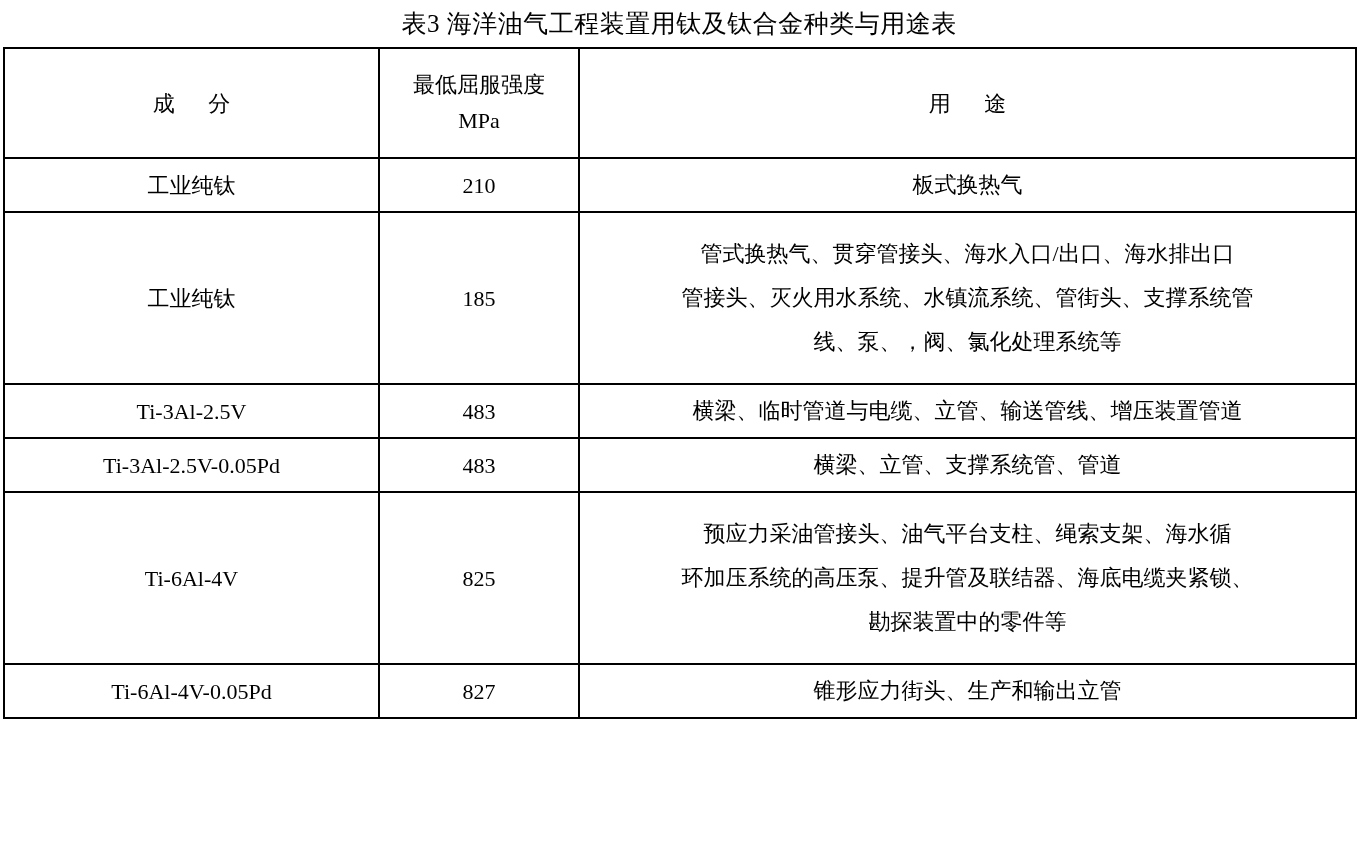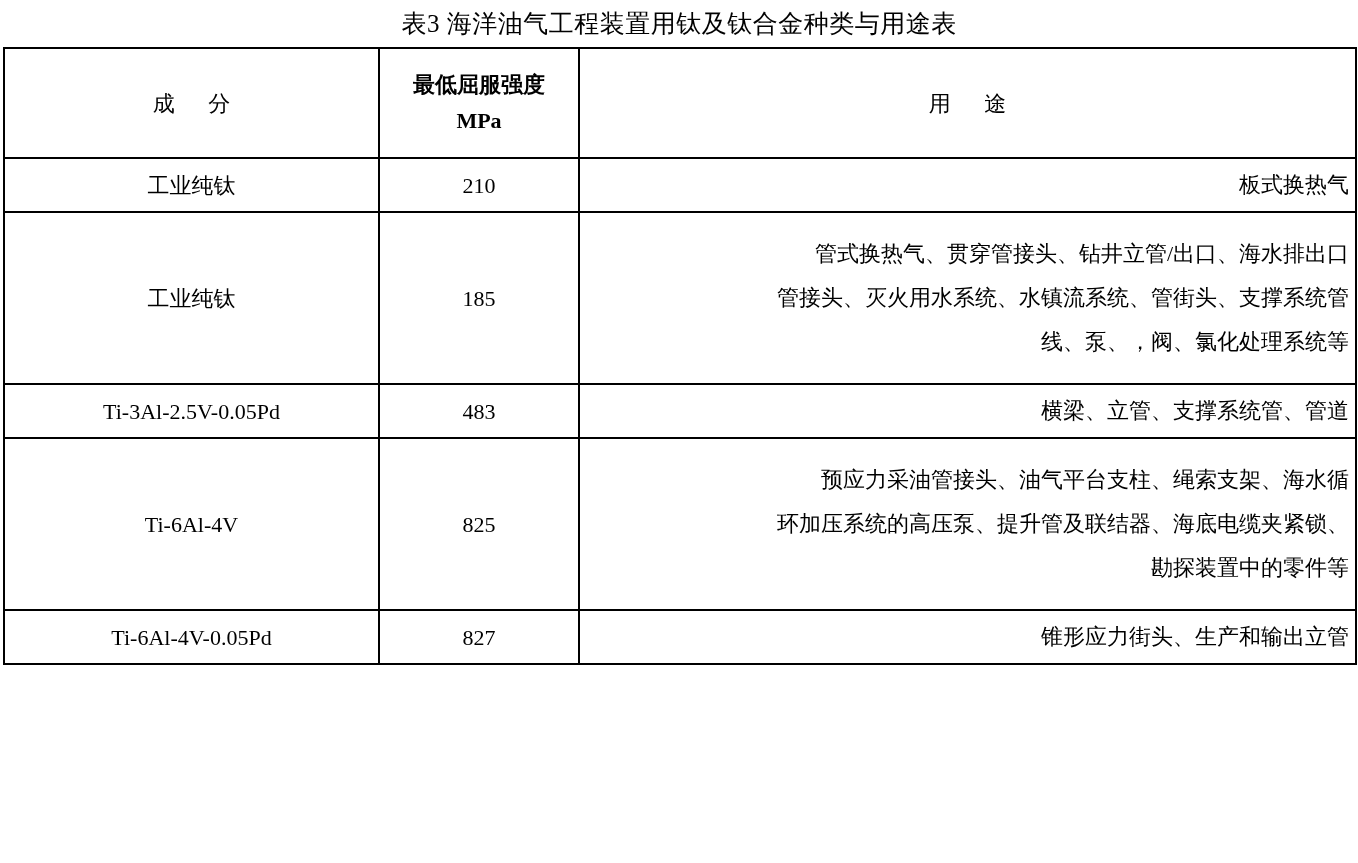--- a/index.html
+++ b/index.html
@@ -47,35 +47,33 @@
   col.c1 { width: 375px; }
   col.c2 { width: 200px; }
   col.c3 { width: 777px; }
 
   .head-cell {
     height: 100px;
   }
   .head-sub {
     display: block;
     line-height: 36px;
-    font-weight: bold;
   }
   .spaced2 {
     letter-spacing: 14px;
     padding-left: 14px;
     margin-top: 38px;
   }
   .cell-multiline {
     text-align: center;
   }
   .cell-multiline .ln {
     display: block;
     line-height: 44px;
     white-space: nowrap;
-    text-align: right;
   }
   .latin {
     font-family: "Liberation Serif", "DejaVu Serif", serif;
   }
   .row-h1 { height: 44px; }
   .row-h2 { height: 172px; }
   .row-h3 { height: 50px; }
   .row-h4 { height: 172px; }
   .row-h5 { height: 96px; }
   .row-h6 { height: 48px; }
@@ -112,27 +110,34 @@
         <td class="latin">210</td>
         <td class="cell-multiline">
           <span class="ln">板式换热气</span>
         </td>
       </tr>
 
       <tr class="row-h2">
         <td>工业纯钛</td>
         <td class="latin">185</td>
         <td class="cell-multiline">
-          <span class="ln">管式换热气、贯穿管接头、钻井立管/出口、海水排出口</span>
+          <span class="ln">管式换热气、贯穿管接头、海水入口/出口、海水排出口</span>
           <span class="ln">管接头、灭火用水系统、水镇流系统、管街头、支撑系统管</span>
           <span class="ln">线、泵、，阀、氯化处理系统等</span>
         </td>
       </tr>
 
 
+      <tr class="row-h3">
+        <td class="latin">Ti-3Al-2.5V</td>
+        <td class="latin">483</td>
+        <td class="cell-multiline">
+          <span class="ln">横梁、临时管道与电缆、立管、输送管线、增压装置管道</span>
+        </td>
+      </tr>
 
       <tr class="row-h3">
         <td class="latin">Ti-3Al-2.5V-0.05Pd</td>
         <td class="latin">483</td>
         <td class="cell-multiline">
           <span class="ln">横梁、立管、支撑系统管、管道</span>
         </td>
       </tr>
 
       <tr class="row-h4">

